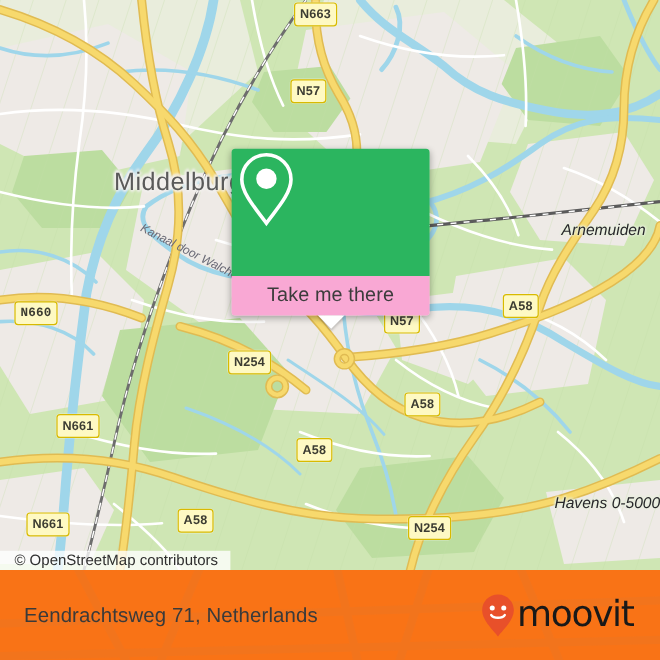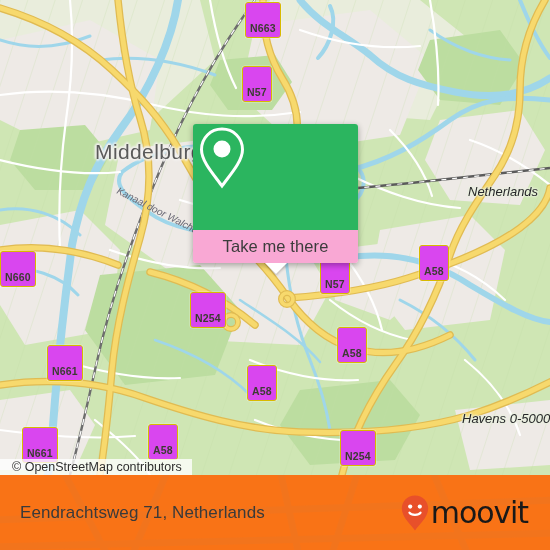--- a/index.html
+++ b/index.html
@@ -14,23 +14,23 @@
   
   .maplabel{position:absolute;white-space:nowrap;pointer-events:none;}
   .city-label{font-size:21px;color:#5a5a5a;letter-spacing:.4px;
      text-shadow:2px 0 2px #f2f0ee,-2px 0 2px #f2f0ee,0 2px 2px #f2f0ee,0 -2px 2px #f2f0ee,
                  1px 1px 2px #f2f0ee,-1px -1px 2px #f2f0ee;}
   .place-label{font-size:13px;font-style:italic;color:#27272a;
      text-shadow:1px 0 2px #e8f0dd,-1px 0 2px #e8f0dd,0 1px 2px #e8f0dd,0 -1px 2px #e8f0dd;}
   .water-label{font-size:10px;font-style:italic;color:#6a6a76;}
 
   
-  .shield{position:absolute;background:#d946ef;border:1.4px solid #d8ba00;border-radius:3px;
+  .shield{position:absolute;background:#fef9c3;border:1.4px solid #d8ba00;border-radius:3px;
      color:#3c3c32;font-size:10.5px;font-weight:bold;line-height:1;
-     padding:20px 4px 3px 4px;letter-spacing:.2px;box-shadow:0 0 0 .5px rgba(255,255,255,.4);}
+     padding:4px 4px 3px 4px;letter-spacing:.2px;box-shadow:0 0 0 .5px rgba(255,255,255,.4);}
 
   
   .attrib{position:absolute;left:0;bottom:0;height:16px;display:flex;align-items:center;
      padding:0 10px 0 12px;background:rgba(255,255,255,.78);font-size:12.5px;color:#2e2e2e;}
 
   
   .card{position:absolute;left:193px;top:124px;width:165px;
      border-radius:3px;box-shadow:0 2px 6px rgba(0,0,0,.33);overflow:visible;}
   .card-top{height:106px;background:#2bb55f;border-radius:3px 3px 0 0;
      display:flex;align-items:center;justify-content:center;}
@@ -178,29 +178,29 @@
         <circle cx="287" cy="299" r="6"></circle>
       </g>
       <g fill="none" stroke="#f7d96d" stroke-width="3.6">
         <circle cx="231" cy="322" r="7"></circle>
         <circle cx="287" cy="299" r="6"></circle>
       </g>
     </svg>
 
     <div class="maplabel city-label" style="left:95px;top:140px;">Middelburg</div>
 
-    <div class="maplabel place-label" style="left:468px;top:184px;">Netherlands</div>
+    <div class="maplabel place-label" style="left:468px;top:184px;">Arnemuiden</div>
 
     <div class="maplabel place-label" style="left:438px;top:411px;padding-left:24px;">Havens 0-5000</div>
 
     <div class="maplabel water-label" style="left:120px;top:185px;transform:rotate(27deg);transform-origin:left top;">Kanaal door Walcheren</div>
 
     <div class="shield" style="left:245px;top:2px;">N663</div>
     <div class="shield" style="left:242px;top:66px;">N57</div>
-    <div class="shield" style="left:0px;top:251px;">N660</div>
+    <div class="shield" style="left:12px;top:251px;font-family:Liberation Mono, monospace;">N660</div>
     <div class="shield" style="left:190px;top:292px;">N254</div>
     <div class="shield" style="left:47px;top:345px;">N661</div>
     <div class="shield" style="left:22px;top:427px;">N661</div>
     <div class="shield" style="left:247px;top:365px;">A58</div>
     <div class="shield" style="left:148px;top:424px;">A58</div>
     <div class="shield" style="left:337px;top:327px;">A58</div>
     <div class="shield" style="left:320px;top:258px;">N57</div>
     <div class="shield" style="left:419px;top:245px;">A58</div>
     <div class="shield" style="left:340px;top:430px;">N254</div>
 

